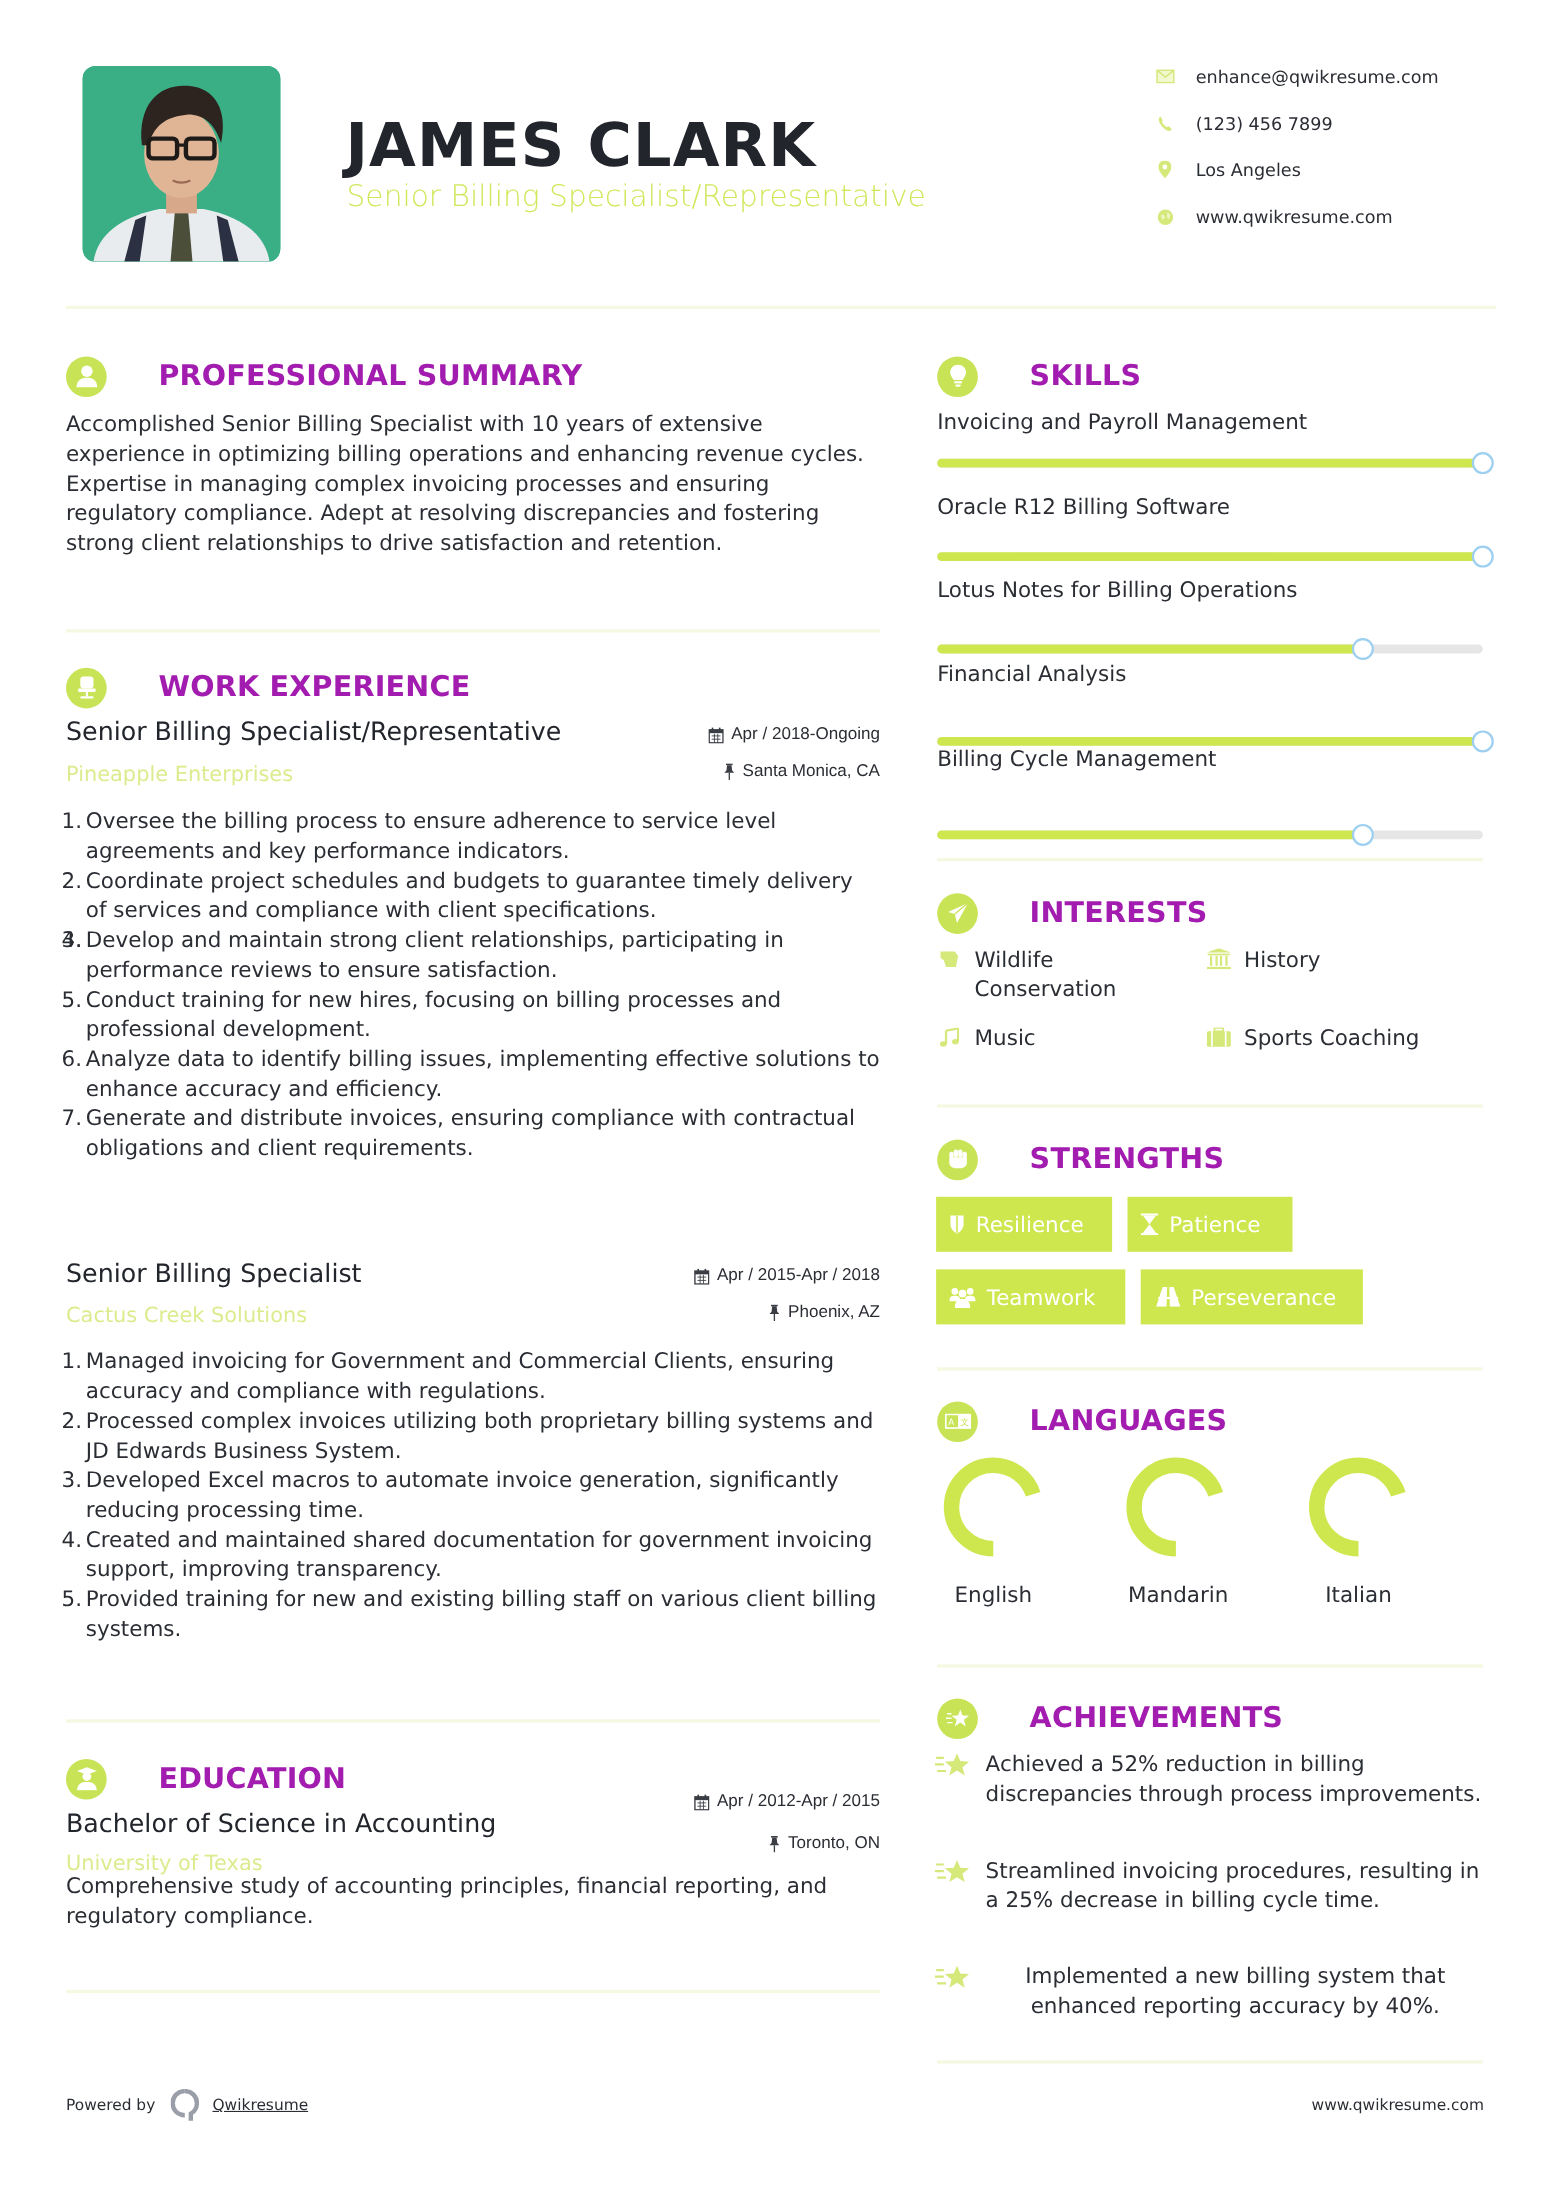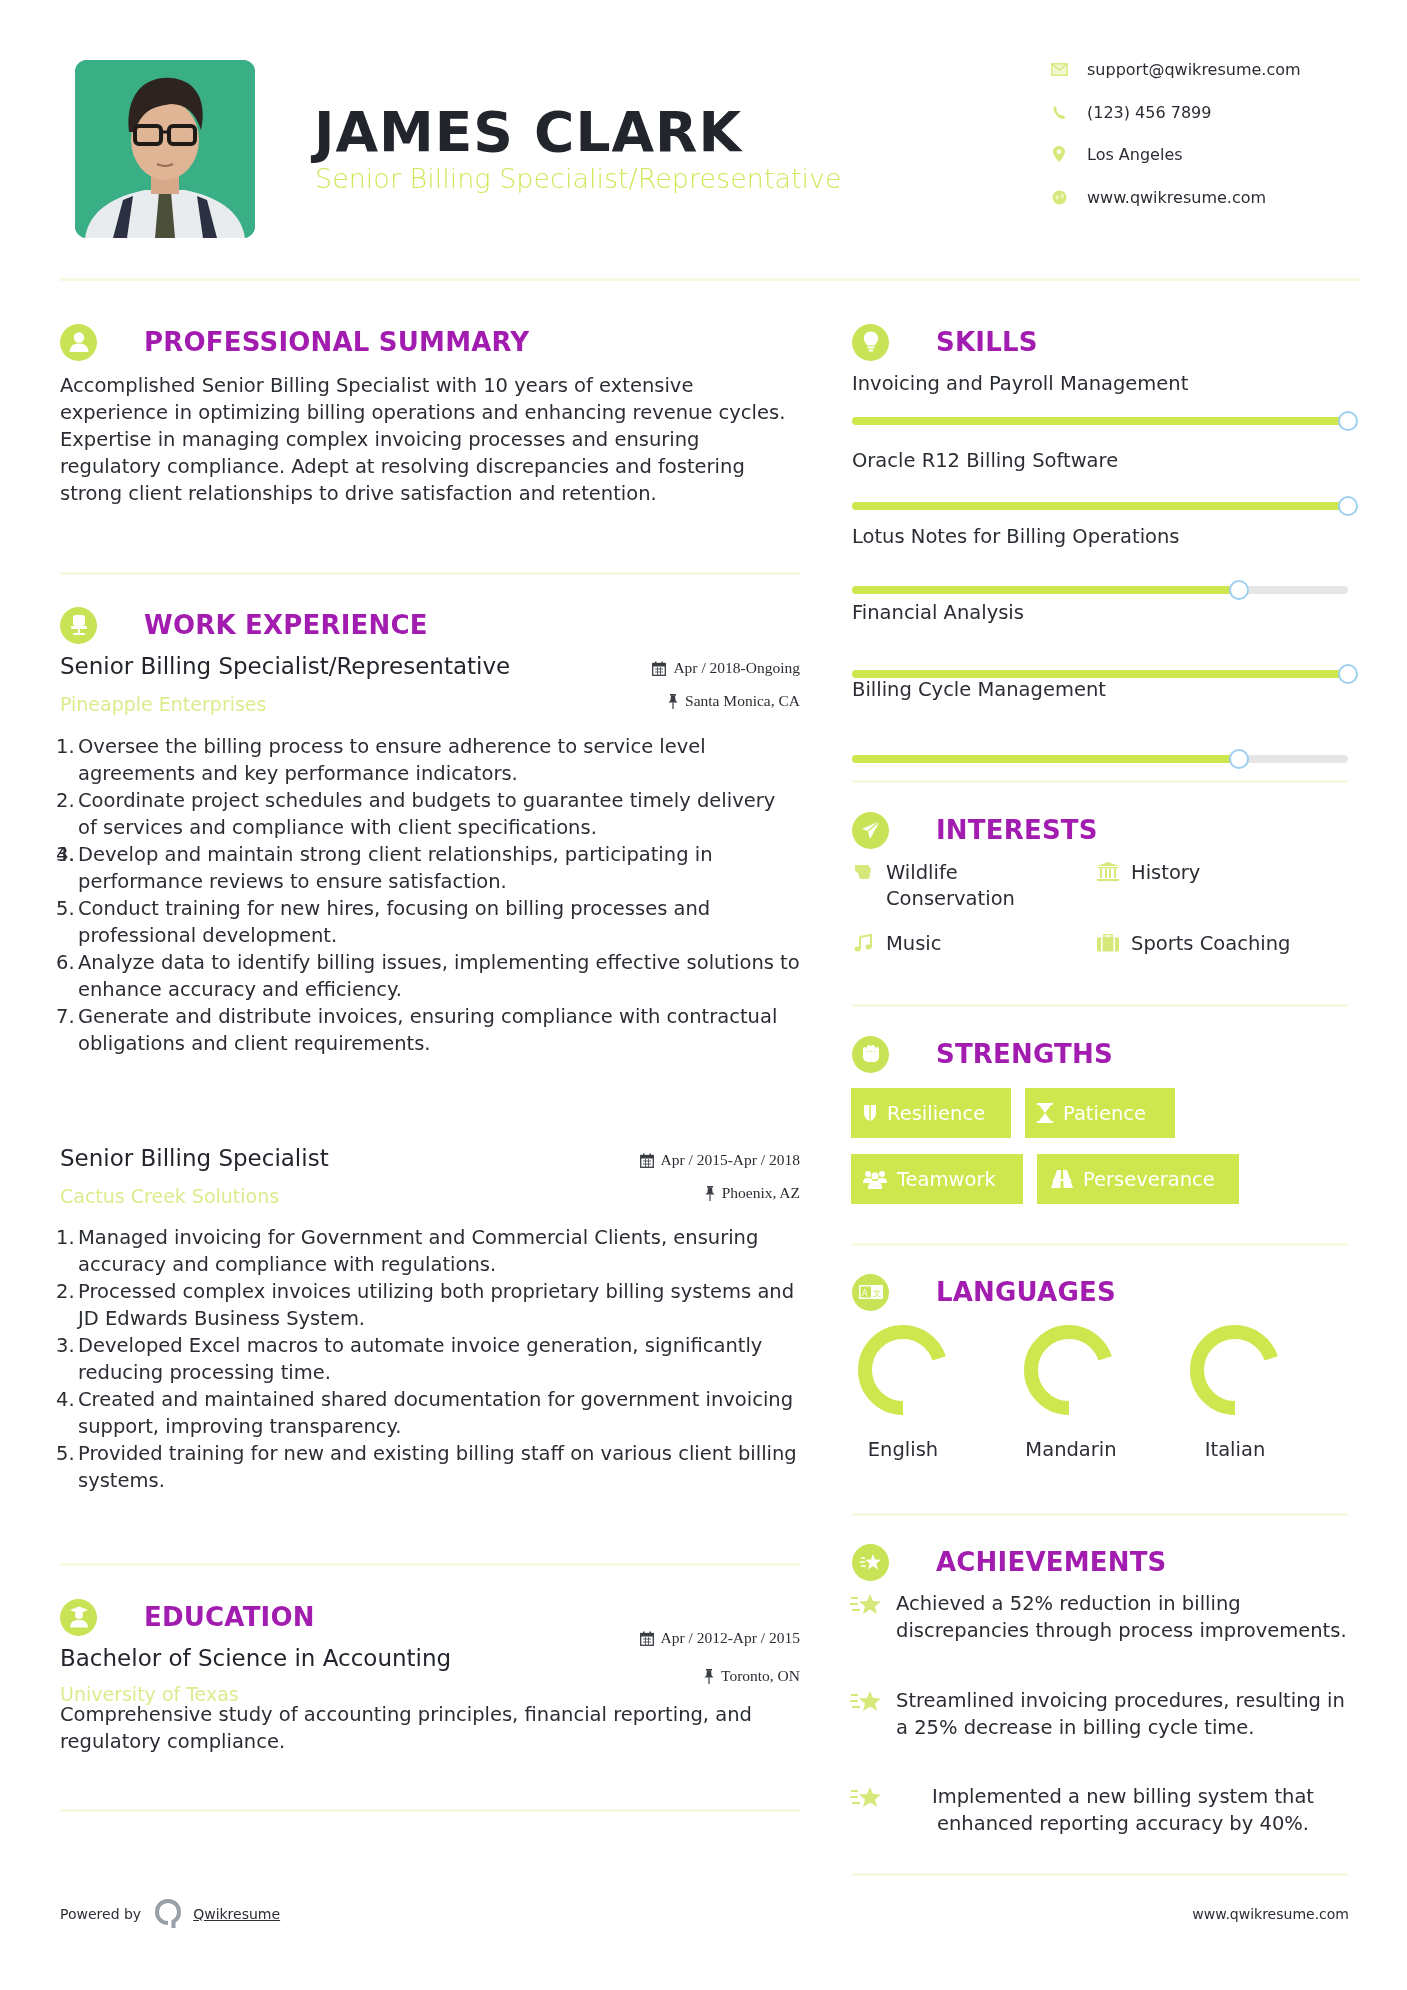--- a/index.html
+++ b/index.html
@@ -46,21 +46,21 @@
   }
 
   .para {
     font-size: 19.5px; line-height: 27px; color: #2a2d33;
     font-family: "DejaVu Sans", sans-serif; font-weight: 400;
   }
 
   
   .job-title { font-size: 23px; color: #22252c; white-space: nowrap; font-family: "DejaVu Sans", sans-serif; }
   .job-company { font-size: 19px; color: #dbec8e; white-space: nowrap; font-family: "DejaVu Sans", sans-serif; }
-  .meta { font-size: 15.5px; color: #2a2d33; display: flex; align-items: center; justify-content: flex-end; white-space: nowrap; font-family: Liberation Serif, serif; }
+  .meta { font-size: 15.5px; color: #2a2d33; display: flex; align-items: center; justify-content: flex-end; white-space: nowrap; font-family: Liberation Sans, sans-serif; }
   .meta .mi { margin-right: 7px; display: inline-flex; }
   ol.duties { list-style: none; }
   ol.duties li {
     font-size: 19.5px; line-height: 27px; position: relative; padding-left: 18px;
     font-family: "DejaVu Sans", sans-serif; color: #2a2d33;
   }
   ol.duties li .num { position: absolute; left: -4px; top: 0; }
 
   
   .skill-label { font-size: 19.5px; color: #2a2d33; white-space: nowrap; font-family: "DejaVu Sans", sans-serif; }
@@ -121,21 +121,21 @@
 <div class="abs name">JAMES CLARK</div>
 <div class="abs headline">Senior Billing Specialist/Representative</div>
 
 <div class="abs contact" style="top:56px;">
   <span class="ic">
     <svg width="17" height="13" viewBox="0 0 17 13">
         <rect x="0.8" y="0.8" width="15.4" height="11.4" fill="#f2f8cf" stroke="#d5e87a" stroke-width="1.4"></rect>
         <path d="M1 1 L8.5 7 L16 1" stroke="#d5e87a" stroke-width="1.4" fill="none"></path>
       </svg>
   </span>
-  <span class="txt">support@qwikresume.com</span>
+  <span class="txt">enhance@qwikresume.com</span>
 </div>
 <div class="abs contact" style="top:99px;">
   <span class="ic">
     <svg width="14" height="15" viewBox="0 0 14 15">
         <path d="M3 1 C1 2 1 5 3 8 C5 11 8 14 11 14 C12.5 14 13.5 12.5 13 12 L10.5 10 C10 9.6 9.4 10 9 10.6 C7 9.5 5 7.5 4.2 5.6 C4.8 5.2 5.2 4.6 4.8 4 Z" fill="#d5e87a"></path>
       </svg>
   </span>
   <span class="txt">(123) 456 7899</span>
 </div>
 <div class="abs contact" style="top:141px;">

